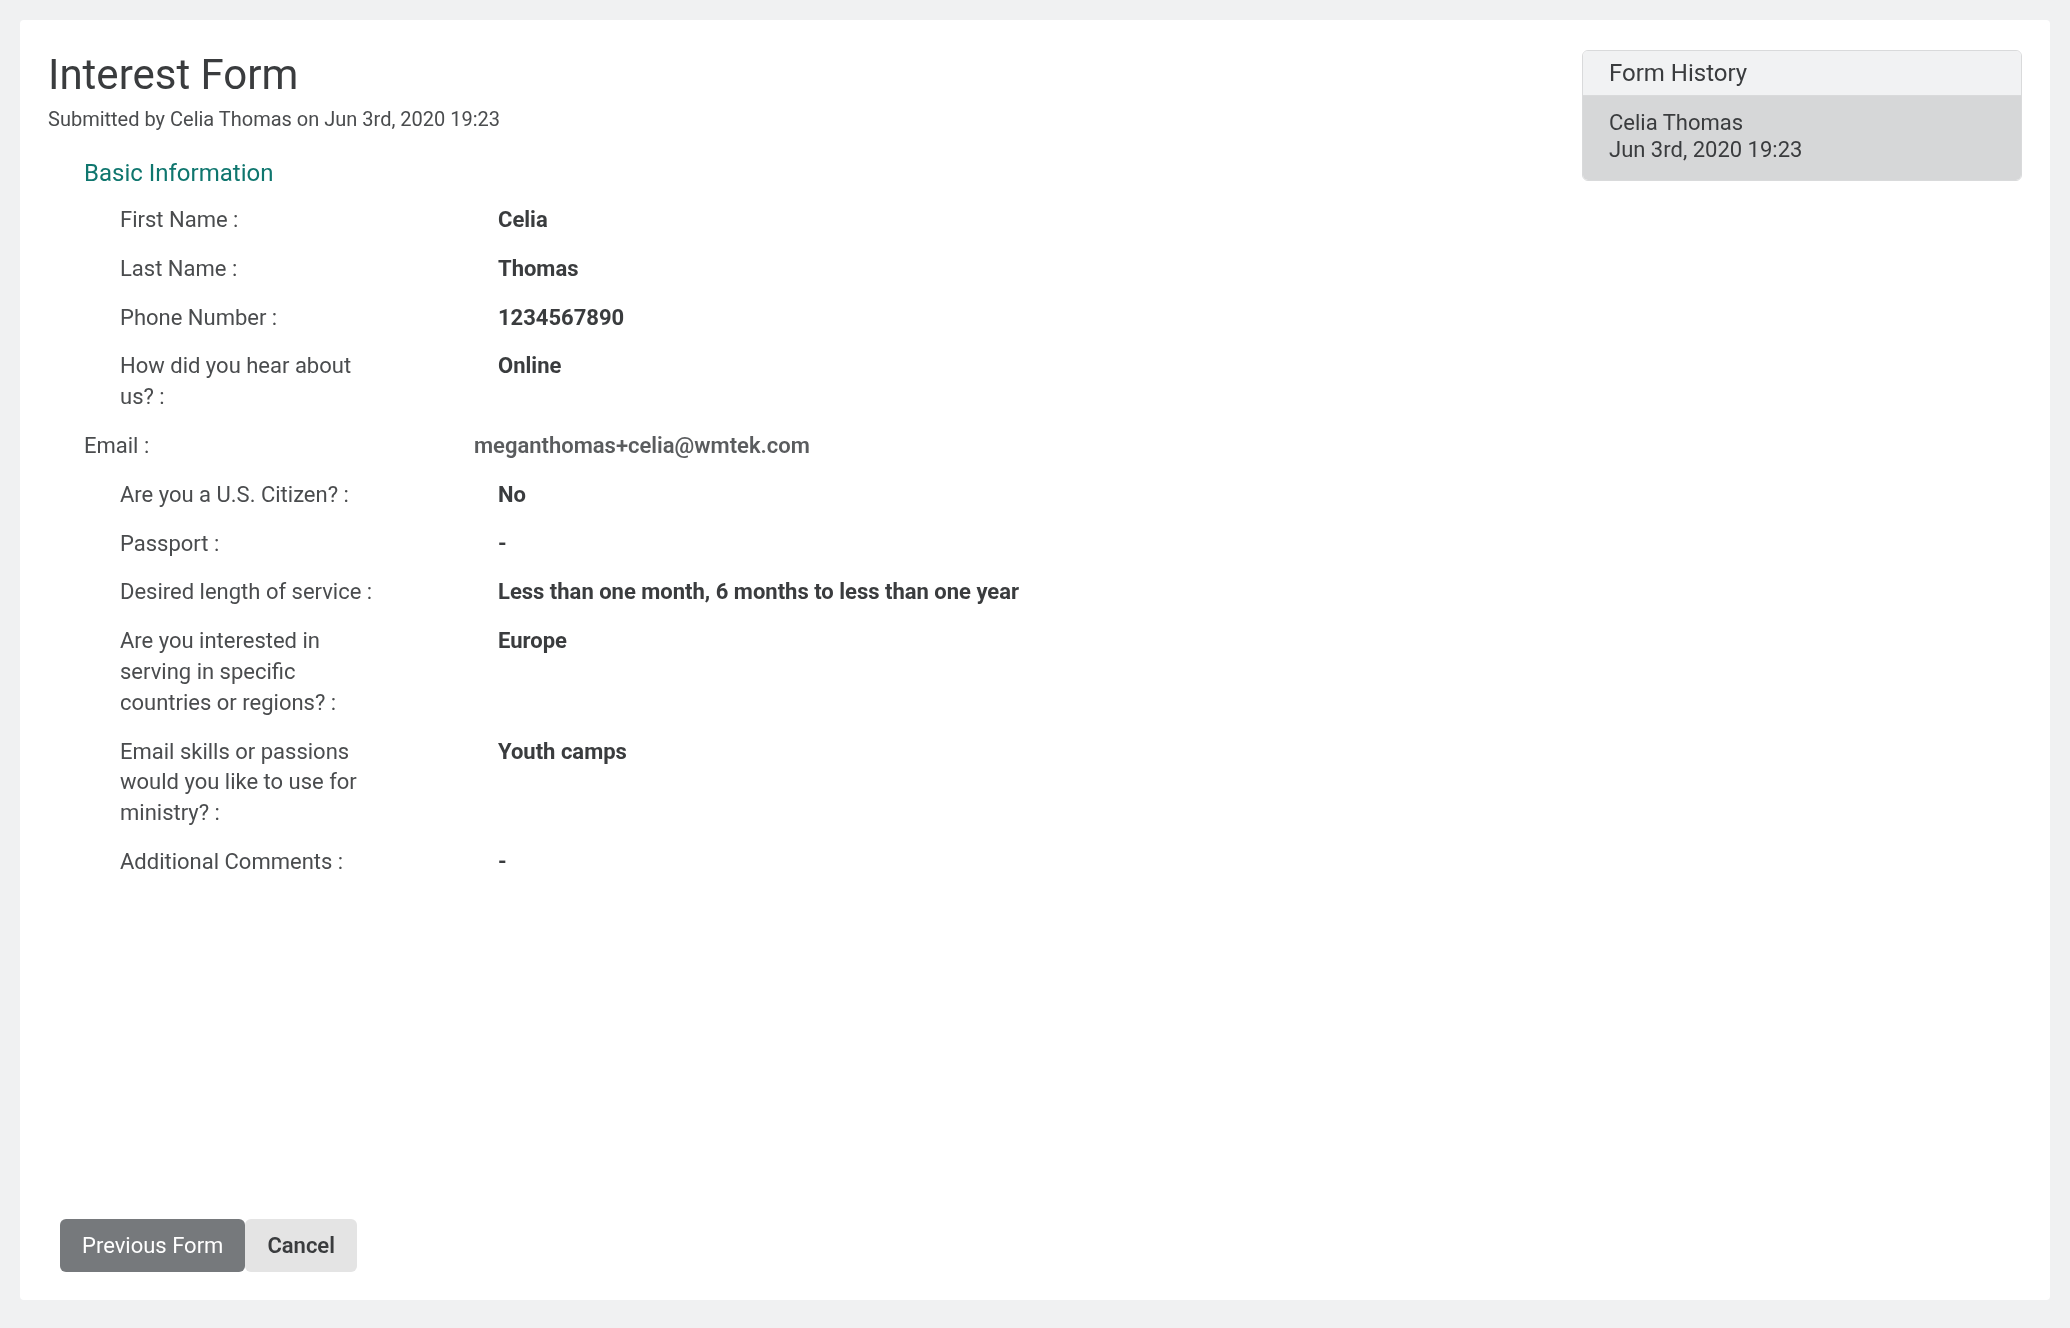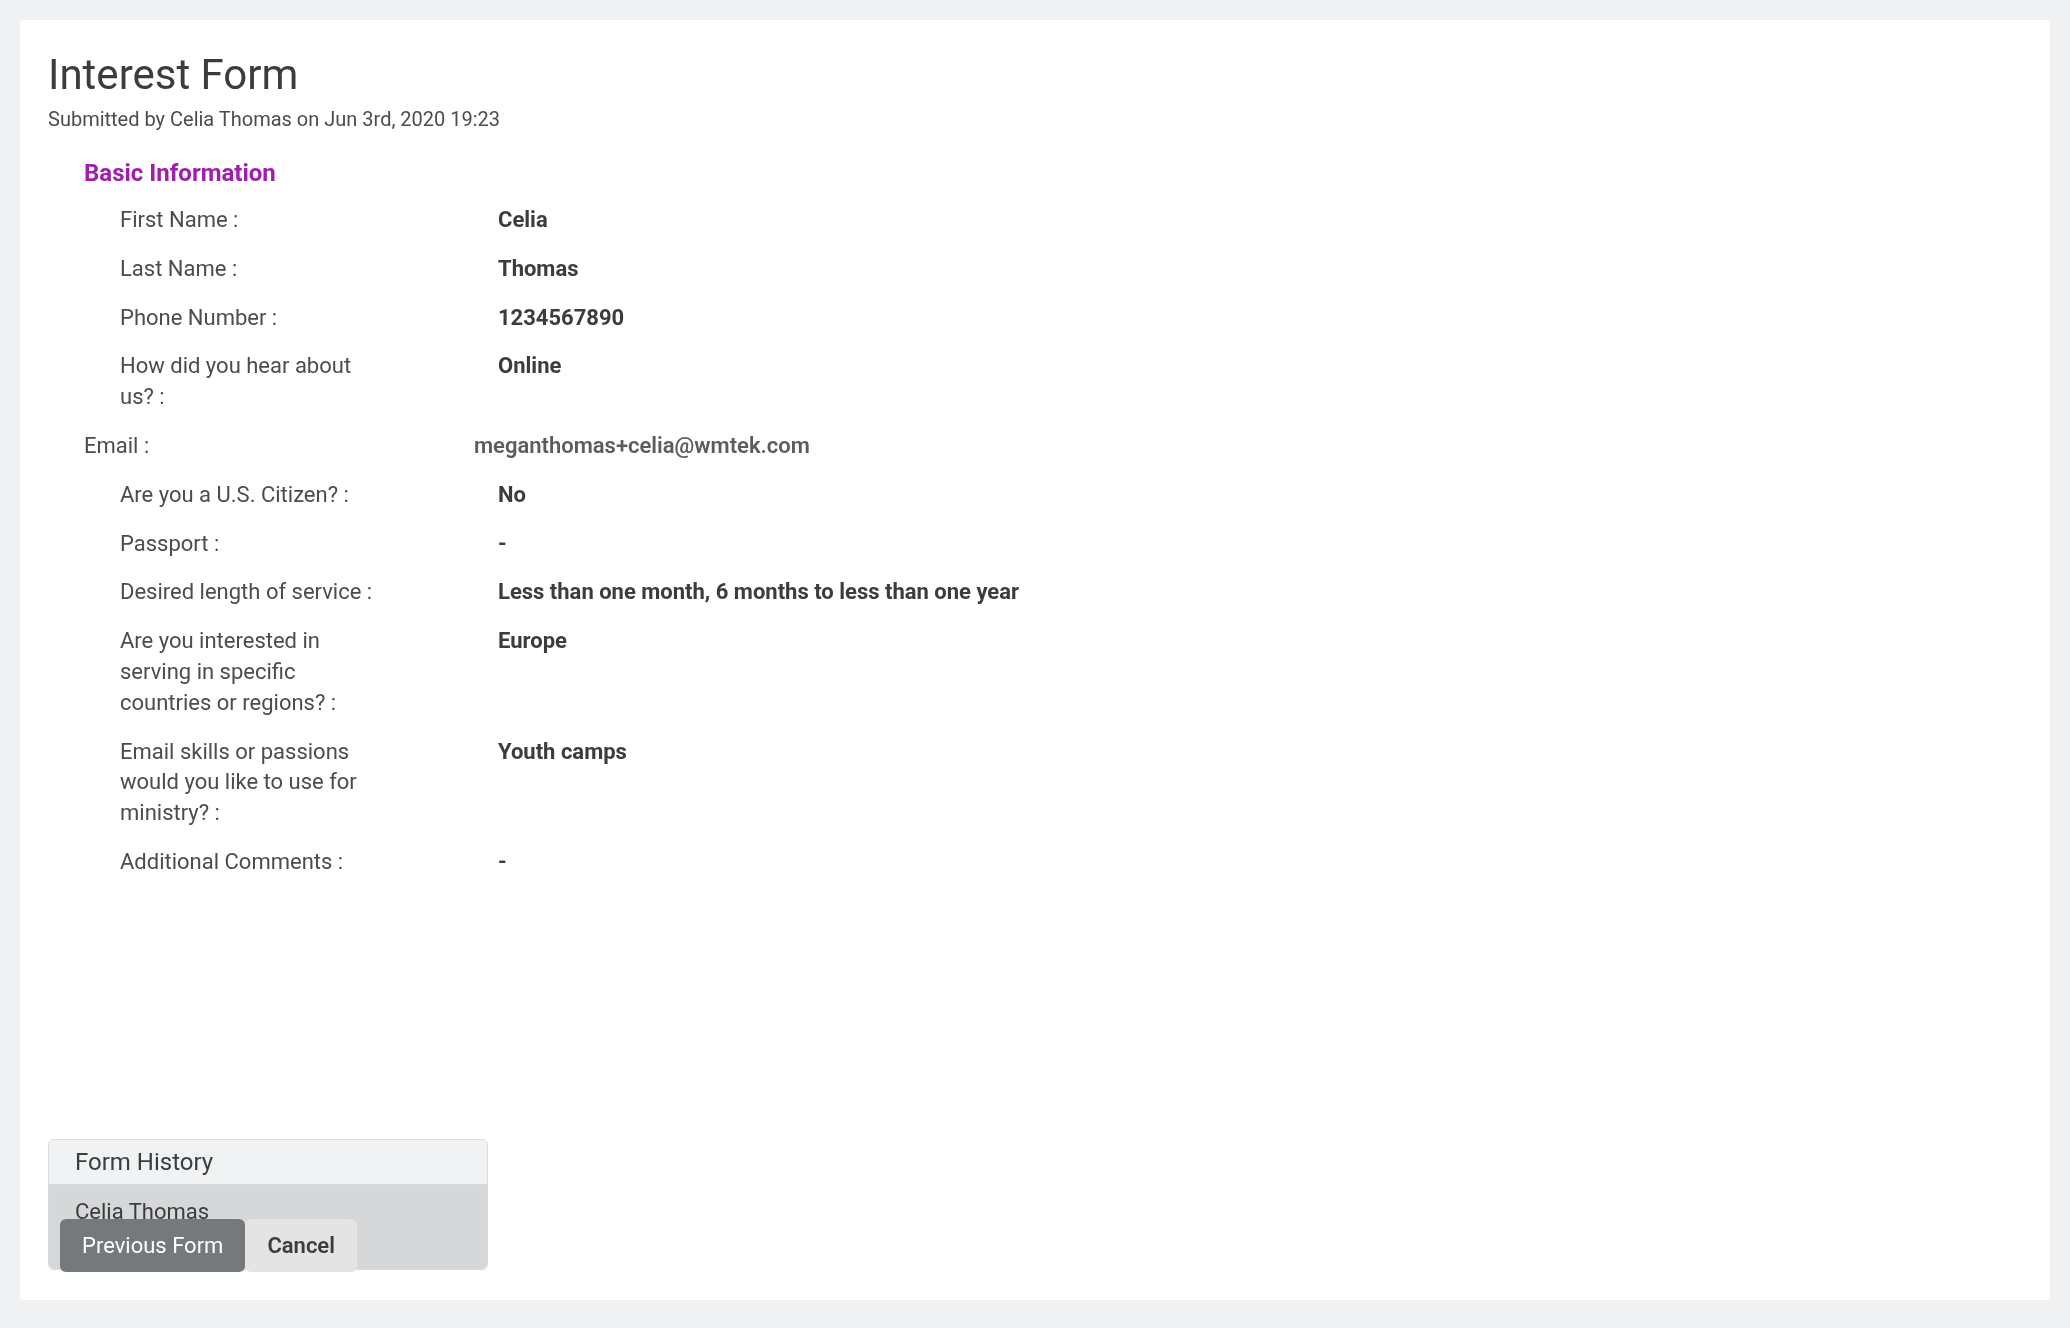--- a/index.html
+++ b/index.html
@@ -16,21 +16,20 @@
     .page {
       background: #fff;
       border-radius: 4px;
       max-width: 2030px;
       margin: 0 auto;
       padding: 30px 28px 30px 28px;
       display: flex;
       gap: 40px;
       position: relative;
       min-height: 1280px;
-      flex-direction: column;
     }
     .main-col {
       flex: 1;
       min-width: 0;
     }
     .side-col {
       width: 440px;
       flex-shrink: 0;
     }
     h1.page-title {
@@ -40,22 +39,22 @@
       margin-bottom: 8px;
     }
     .subtitle {
       font-size: 20px;
       font-weight: 400;
       color: #4a4c4e;
       margin-bottom: 28px;
     }
     .section-title {
       font-size: 24px;
-      font-weight: 700;
-      color: #a21caf;
+      font-weight: 400;
+      color: #0f766e;
       margin-bottom: 18px;
       margin-left: 36px;
       margin-top: 28px;
     }
     .field-row {
       display: flex;
       align-items: flex-start;
       margin-bottom: 18px;
     }
     .field-label {

